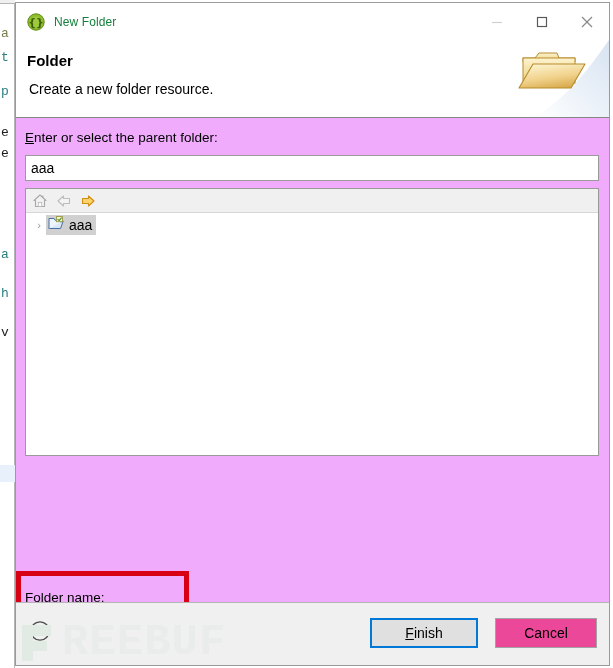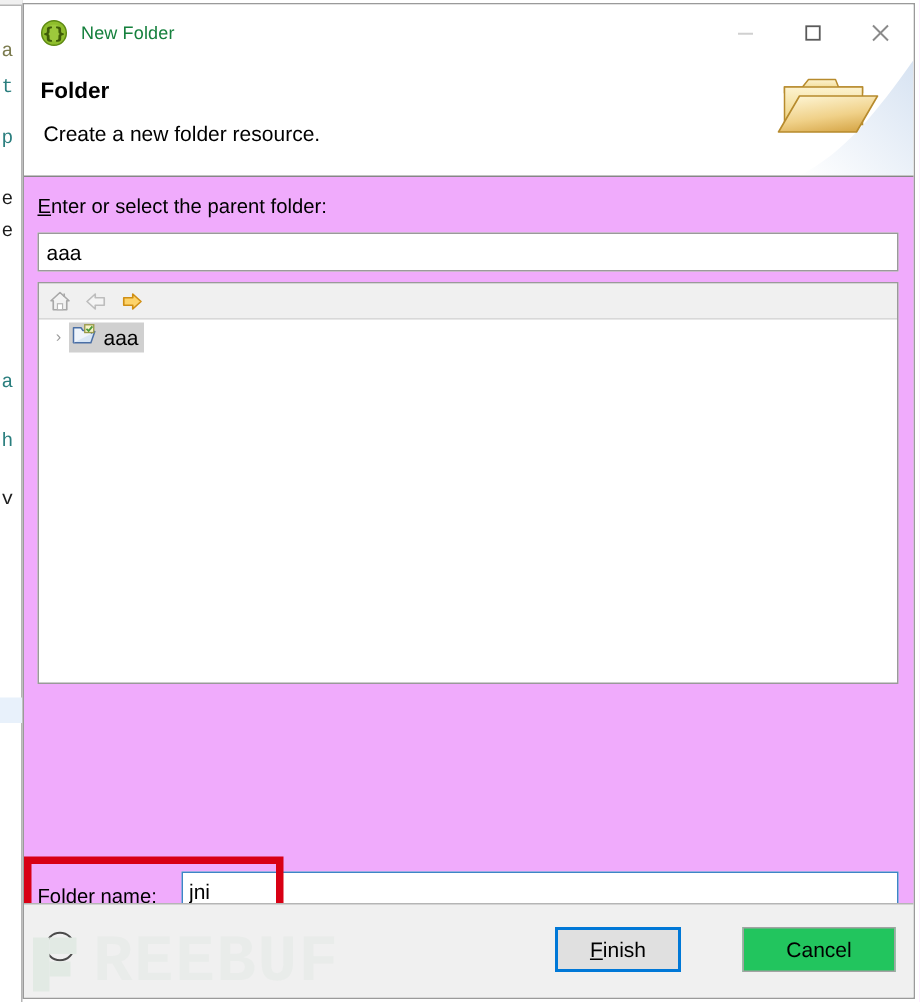--- a/index.html
+++ b/index.html
@@ -278,31 +278,31 @@
   .help-icon {
     position: absolute;
     left: 13px;
     top: 17px;
     width: 22px; height: 22px;
   }
   .footer-btn {
     position: absolute;
     top: 15px;
     height: 30px;
-    background: #22c55e;
+    background: #ec4899;
     border: 1px solid #a3a3a3;
     box-sizing: border-box;
     font-family: "Liberation Sans", sans-serif;
     font-size: 14px;
     color: #000;
     cursor: default;
   }
   .btn-finish {
     left: 354px;
-    width: 84px;
+    width: 108px;
     border: 2px solid #0078d7;
     background: #e0e0e0;
   }
   .btn-cancel {
     left: 479px;
     width: 102px;
   }
 
   
   .watermark {
@@ -451,21 +451,20 @@
               <span class="tree-label">aaa</span>
             </span>
           </div>
         </div>
     </div>
 
     <div class="name-row-label">
       <span>Folder </span><span class="underline">n</span><span>ame:</span>
     </div>
 
-    <input class="name-input" type="text" value="jni" style="">
 
     <button class="advanced-btn">
       <span class="underline">A</span><span>dvanced &gt;&gt;</span>
     </button>
 
     <div class="redbox"></div>
   </div>
 
   <div class="footer">
     <span class="help-icon">

